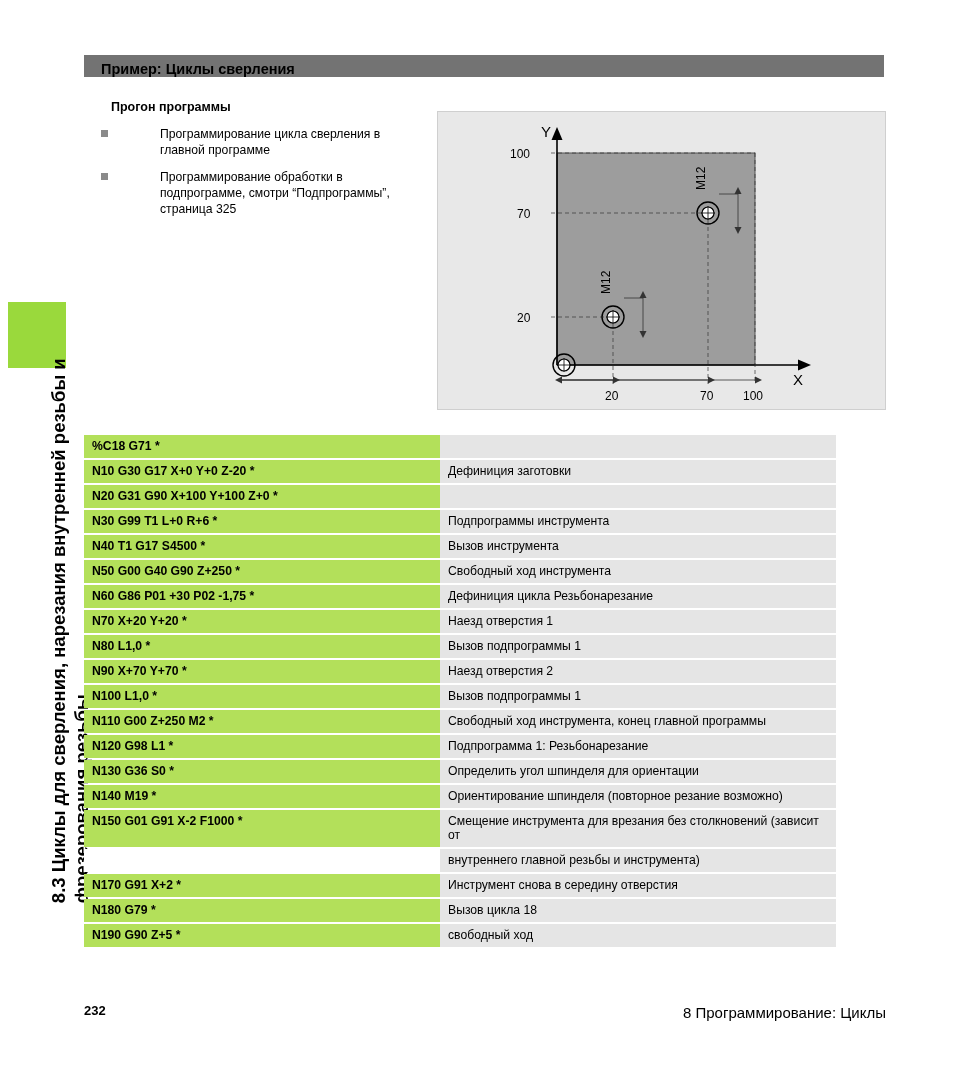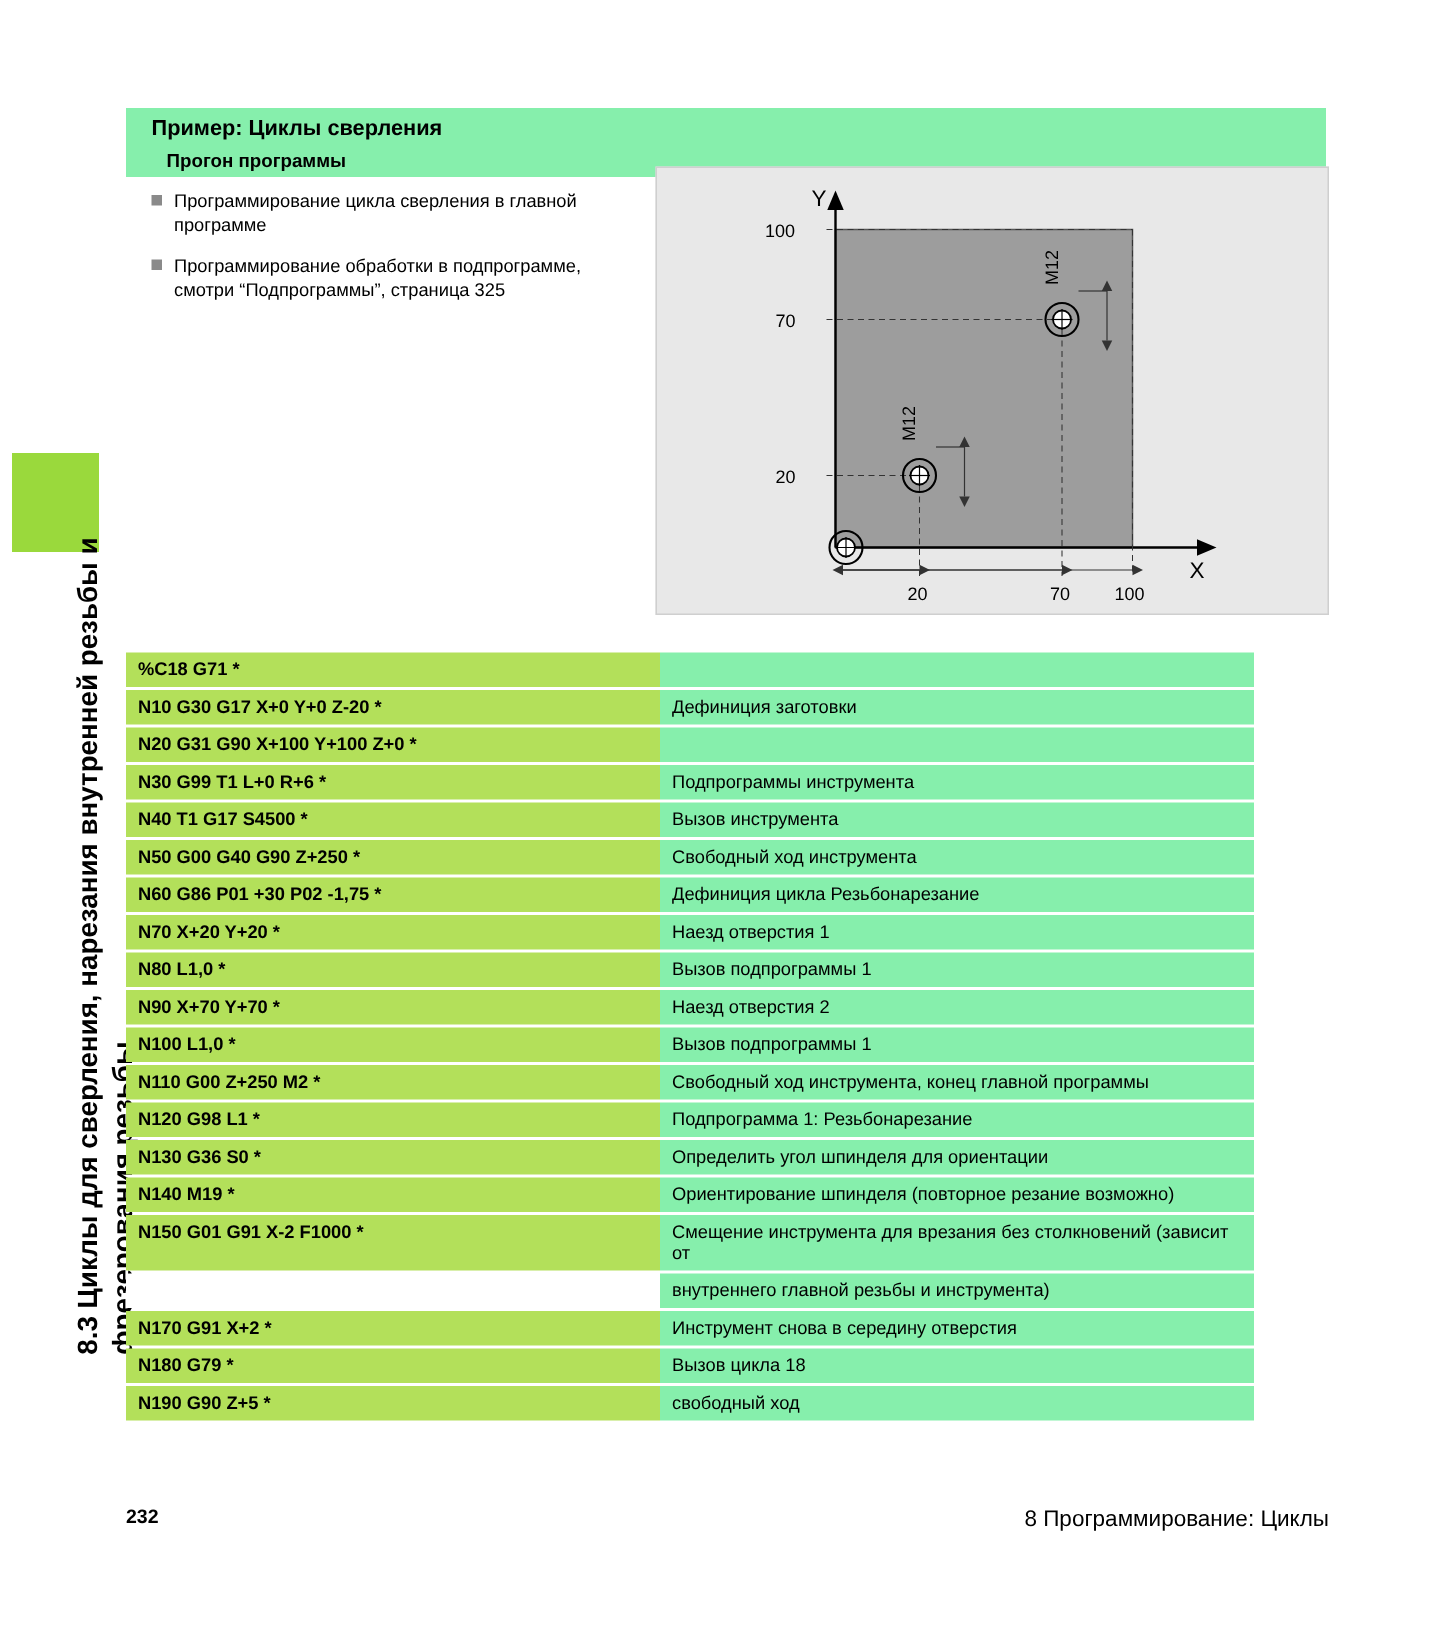--- a/index.html
+++ b/index.html
@@ -44,24 +44,24 @@
     font-weight: bold;
     line-height: 1.25;
     letter-spacing: 0px;
     white-space: pre-line;
   }
 
   
   .header-bar {
     position: absolute;
     left: 84px;
-    top: 72px;
+    top: 55px;
     width: 800px;
-    height: 46px;
-    background: #86efac;
+    height: 22px;
+    background: #737373;
   }
   .header-bar .title {
     position: absolute;
     left: 17px;
     top: 6px;
     font-size: 14.5px;
     font-weight: bold;
     color: #000;
   }
 
@@ -73,20 +73,21 @@
     width: 310px;
   }
   .intro h3 {
     margin: 0 0 12px 10px;
     font-size: 12.5px;
     font-weight: bold;
   }
   .bullet-row {
     display: flex;
     margin-bottom: 11px;
+    gap: 44px;
   }
   .bullet-sq {
     width: 7px;
     height: 7px;
     background: #8a8a8a;
     margin-top: 4px;
     margin-right: 8px;
     flex: 0 0 auto;
   }
   .bullet-text {
@@ -122,21 +123,21 @@
   .code-table td.code {
     width: 340px;
     background: #b3e05a;
     font-weight: bold;
     white-space: nowrap;
   }
   .code-table td.code.empty {
     background: #ffffff;
   }
   .code-table td.desc {
-    background: #86efac;
+    background: #e5e5e5;
   }
 
   
   .footer-page {
     position: absolute;
     left: 84px;
     top: 1003px;
     font-size: 13px;
     font-weight: bold;
   }

